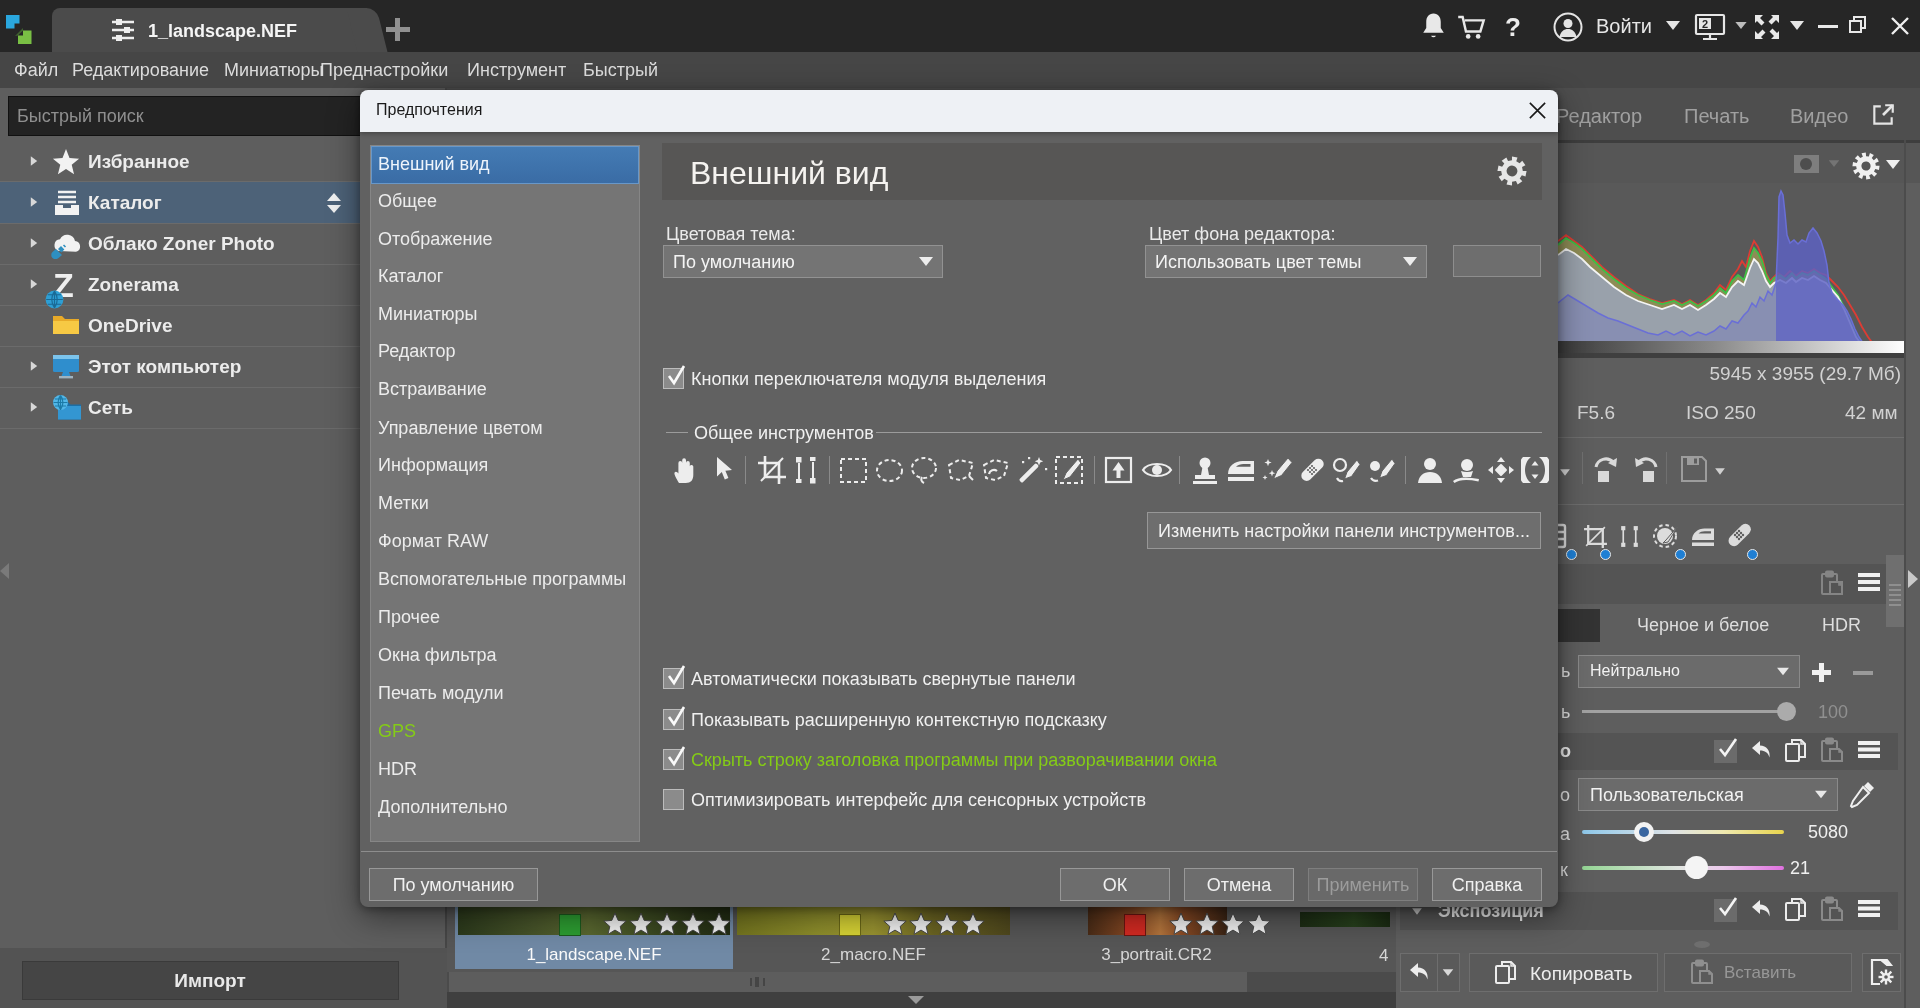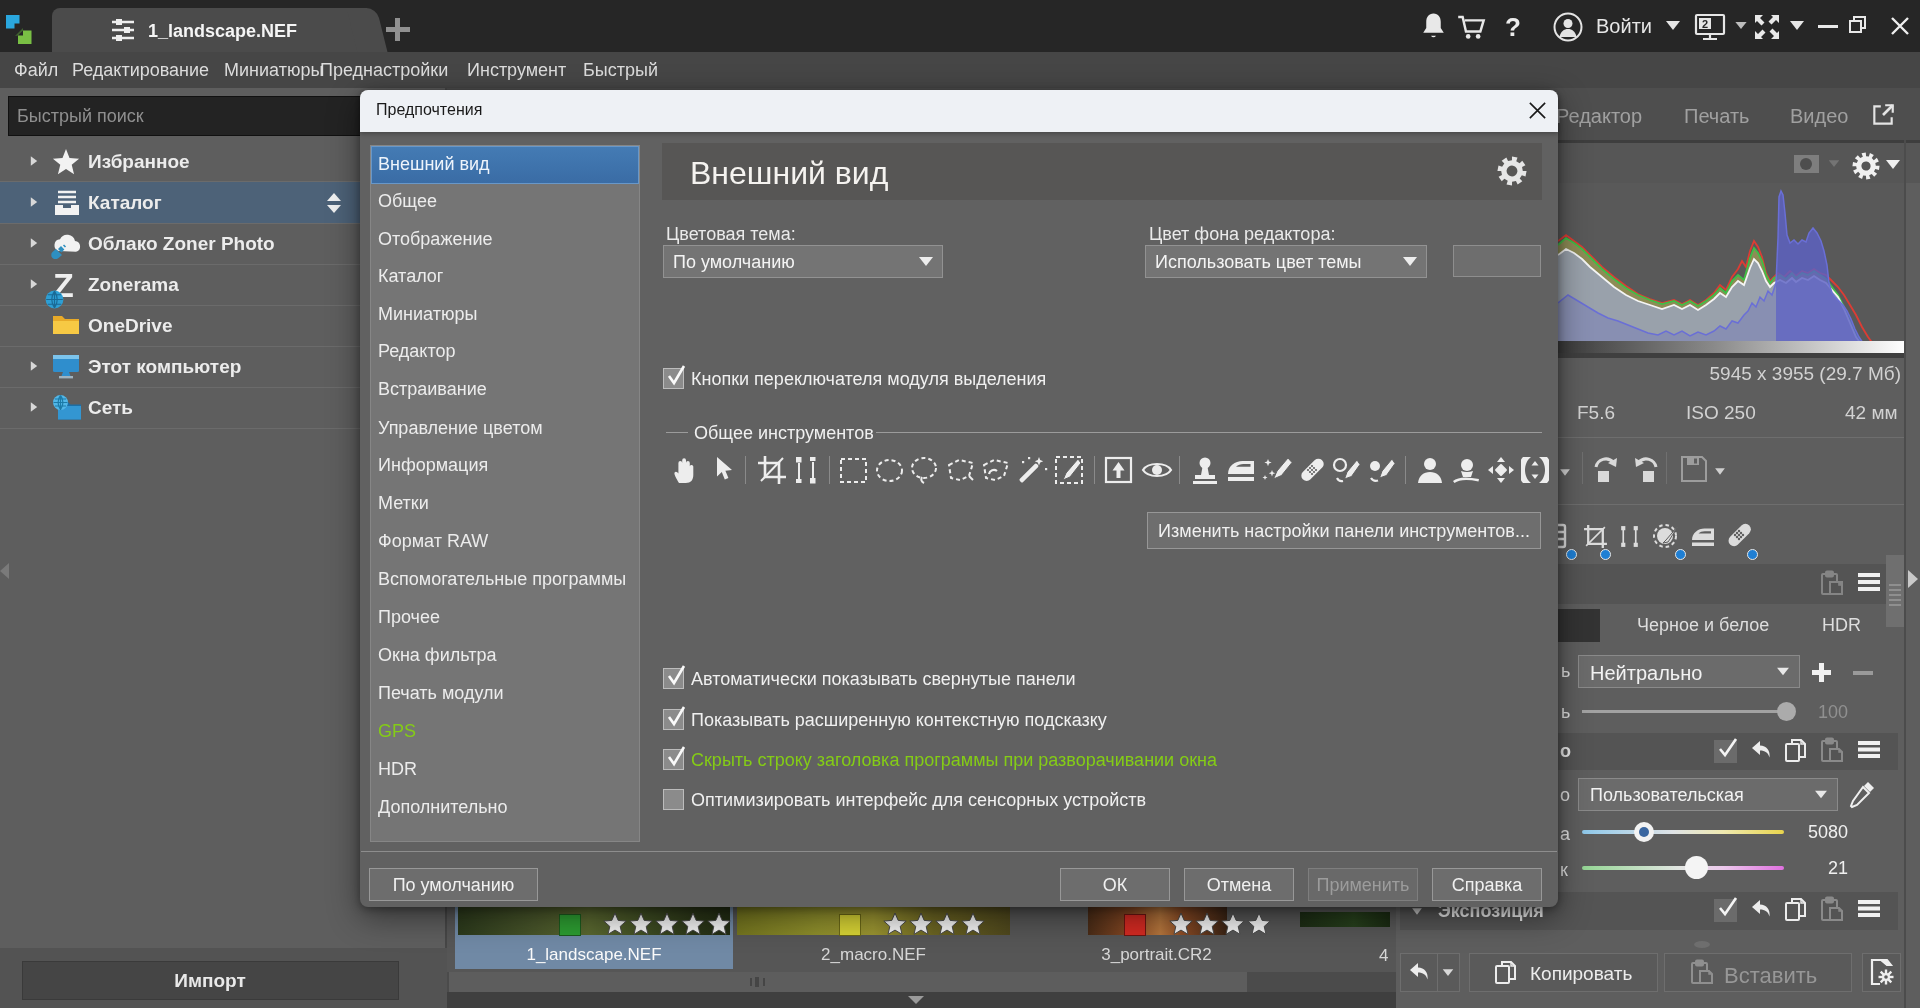--- a/index.html
+++ b/index.html
@@ -337,21 +337,21 @@
 <div class="a" style="left:1886px;top:555px;width:18px;height:72px;background:#6f6f6f"></div>
 <div class="a" style="left:1889px;top:584px;width:12px;height:1.5px;background:#8f8f8f;box-shadow:0 5px 0 #8f8f8f,0 10px 0 #8f8f8f,0 15px 0 #8f8f8f,0 20px 0 #8f8f8f"></div>
 <div class="a" style="left:1908px;top:570px;width:0;height:0;border-top:9px solid transparent;border-bottom:9px solid transparent;border-left:10px solid #c9c9c9"></div>
 
 <div class="a" style="left:1544px;top:609px;width:56px;height:33px;background:#333333"></div>
 <div class="tx" style="left:1637px;top:615px;font-size:18px;color:#dedede">Черное и белое</div>
 <div class="tx" style="left:1822px;top:615px;font-size:18px;color:#dedede">HDR</div>
 
 <div class="tx" style="left:1561px;top:661px;font-size:18px;color:#e0e0e0">ь</div>
 <div class="a" style="left:1578px;top:655px;width:222px;height:33px;background:#6b6b6b;border:1px solid #8a8a8a"></div>
-<div class="tx" style="left:1590px;top:662px;font-size:20px;color:#f2f2f2">Нейтрально</div>
+<div class="tx" style="left:1590px;top:662px;font-size:16px;color:#f2f2f2">Нейтрально</div>
 <div class="a tri-d" style="left:1776px;top:667px;border-top-color:#e8e8e8;transform:scale(.85)"></div>
 <div class="a" style="left:1812px;top:670px;width:19px;height:4.5px;background:#f2f2f2"></div>
 <div class="a" style="left:1819px;top:663px;width:4.5px;height:19px;background:#f2f2f2"></div>
 <div class="a" style="left:1853px;top:671px;width:20px;height:4px;background:#9a9a9a"></div>
 
 <div class="tx" style="left:1561px;top:702px;font-size:18px;color:#e0e0e0">ь</div>
 <div class="a" style="left:1582px;top:710px;width:204px;height:2.5px;background:#a2a2a2"></div>
 <div class="a" style="left:1777px;top:702px;width:19px;height:19px;border-radius:50%;background:#ababab"></div>
 <div class="tx" style="left:1800px;top:702px;width:48px;text-align:right;font-size:18px;color:#909090">100</div>
 
@@ -388,21 +388,21 @@
 
 <div class="tx" style="left:1560px;top:824px;font-size:18px;color:#e0e0e0">а</div>
 <div class="a" style="left:1582px;top:830px;width:202px;height:4px;border-radius:2px;background:linear-gradient(90deg,#8ec8ea,#dfe3e6 45%,#efe9b0 70%,#e8d44d)"></div>
 <div class="a" style="left:1634px;top:822px;width:20px;height:20px;border-radius:50%;background:#f2f2f2"></div>
 <div class="a" style="left:1639px;top:827px;width:10px;height:10px;border-radius:50%;background:#3a66a0"></div>
 <div class="tx" style="left:1790px;top:822px;width:58px;text-align:right;font-size:18px;color:#f0f0f0">5080</div>
 
 <div class="tx" style="left:1560px;top:860px;font-size:18px;color:#e0e0e0">к</div>
 <div class="a" style="left:1582px;top:866px;width:202px;height:4px;border-radius:2px;background:linear-gradient(90deg,#94d694,#e2e6e2 48%,#ecc9ec 70%,#e070e0)"></div>
 <div class="a" style="left:1685px;top:856px;width:23px;height:23px;border-radius:50%;background:#f4f4f4"></div>
-<div class="tx" style="left:1790px;top:858px;width:58px;text-align:right;font-size:18px;color:#f0f0f0">21</div>
+<div class="tx" style="left:1790px;top:858px;width:58px;text-align:left;font-size:18px;color:#f0f0f0">21</div>
 
 <div class="a" style="left:1400px;top:892px;width:498px;height:38px;background:#545454"></div>
 <div class="a tri-d" style="left:1410px;top:907px;border-top-color:#cccccc;transform:scale(.7)"></div>
 <div class="tx" style="left:1438px;top:901px;font-size:18px;font-weight:bold;color:#ebebeb">Экспозиция</div>
 <div class="a" style="left:1714px;top:899px;width:23px;height:23px;background:#6b6b6b"></div>
 <svg class="a" style="left:1716px;top:895px" width="22" height="24" viewBox="0 0 22 24" fill="none" stroke="#f4f4f4" stroke-width="2.6">
     <path d="M4 13 l5 6 L20 3"></path>
   </svg>
 <svg class="a" style="left:1748px;top:898px" width="26" height="24" viewBox="0 0 26 24" fill="#ececec">
     <path d="M12 2 L4 9 l8 7 0-4.5 c5 0 8 2 9.5 7 1-7-3-12 -9.5-12Z"></path>
@@ -435,21 +435,21 @@
     <path d="M17 2 v4 h4" stroke-width="1.4"></path>
   </svg>
 <div class="tx" style="left:1530px;top:963px;font-size:19px;color:#ececec">Копировать</div>
 <div class="a" style="left:1664px;top:953px;width:188px;height:39px;background:#5a5a5a;border:1px solid #6e6e6e"></div>
 <svg class="a" style="left:1690px;top:959px" width="26" height="28" viewBox="0 0 26 28" fill="none" stroke="#8f8f8f" stroke-width="2">
     <rect x="2" y="4" width="15" height="20" rx="1"></rect>
     <rect x="6" y="1.5" width="7" height="5" rx="1" fill="#8f8f8f"></rect>
     <path d="M10 12 h9 l3 3 v9 h-12Z" fill="#5a5a5a"></path>
     <path d="M19 12 v3 h3" stroke-width="1.4"></path>
   </svg>
-<div class="tx" style="left:1724px;top:963px;font-size:22px;color:#979797">Вставить</div>
+<div class="tx" style="left:1724px;top:963px;font-size:17px;color:#979797">Вставить</div>
 <div class="a" style="left:1862px;top:953px;width:39px;height:39px;background:#5a5a5a;border:1px solid #6e6e6e"></div>
 <svg class="a" style="left:1868px;top:958px" width="28" height="30" viewBox="0 0 28 30">
     <path d="M14 2 H4 v24 h8" fill="none" stroke="#efefef" stroke-width="2.2"></path>
     <path d="M13 2 l6 0 4 5 -4 0Z M19 2 l4 5" fill="none" stroke="#efefef" stroke-width="2"></path>
     <path d="M13 2 l5.5 0 4.5 5.5 -4.5 0Z" fill="#efefef"></path>
     <g fill="#efefef">
       <circle cx="18" cy="19" r="4"></circle>
       <rect x="16.8" y="11.5" width="2.4" height="15"></rect>
       <rect x="10.5" y="17.8" width="15" height="2.4"></rect>
       <rect x="16.8" y="11.5" width="2.4" height="15" transform="rotate(45 18 19)"></rect>

